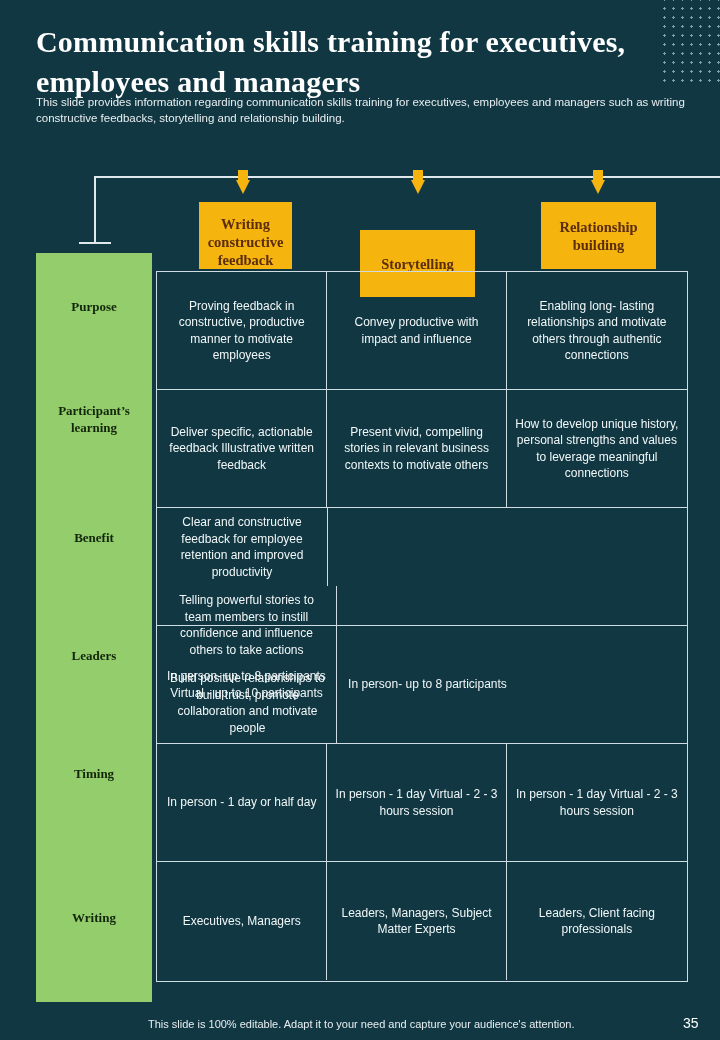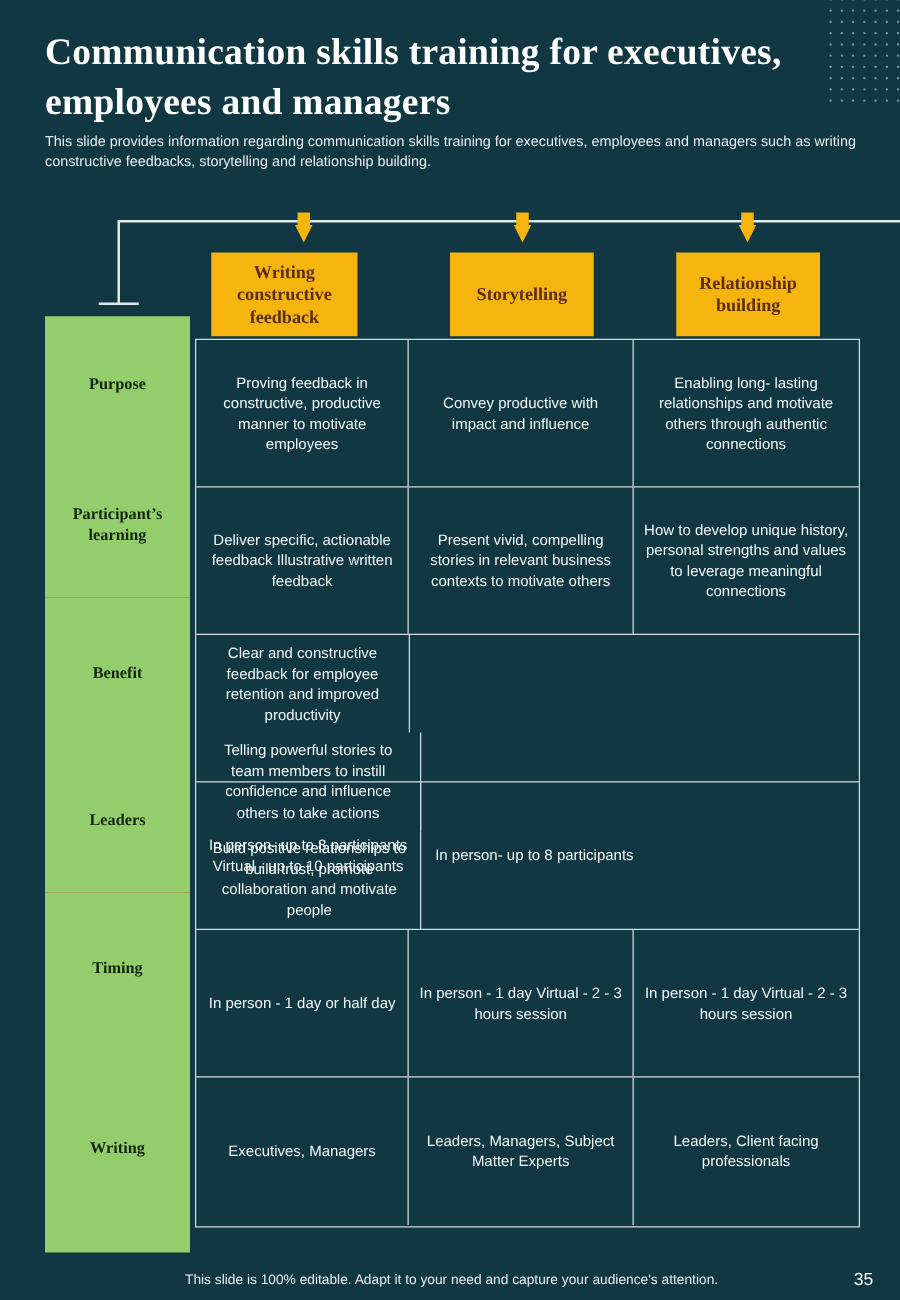--- a/index.html
+++ b/index.html
@@ -22,21 +22,21 @@
   }
 
   
   .title{
     position:absolute;left:36px;top:22px;width:600px;
     font-family:"Liberation Serif", serif;
     font-weight:bold;font-size:30px;line-height:40px;
     color:#ffffff;letter-spacing:.2px;
   }
   .subtitle{
-    position:absolute;left:36px;top:106px;width:650px;
+    position:absolute;left:36px;top:94px;width:650px;
     font-size:11.5px;line-height:16px;color:#e9eef0;
     font-family:"Liberation Sans", sans-serif;
   }
 
   
   .rail-h{position:absolute;left:95px;top:176px;width:625px;height:1.5px;background:#dfe9ec;}
   .rail-v{position:absolute;left:94px;top:176px;width:1.5px;height:67px;background:#dfe9ec;}
   .rail-foot{position:absolute;left:79px;top:242px;width:32px;height:1.5px;background:#dfe9ec;}
 
   .arrow{position:absolute;top:170px;width:14px;height:24px;}
@@ -117,24 +117,24 @@
   </div>
   <div class="arrow" style="left:411px;">
     <div class="stem"></div>
       <div class="head"></div>
   </div>
   <div class="arrow" style="left:591px;">
     <div class="stem"></div>
       <div class="head"></div>
   </div>
 
-  <div class="chip" style="left:169px;width:117px;">
+  <div class="chip" style="left:199px;width:93px;align-items:flex-end;">
     <span>Writing constructive feedback</span>
   </div>
-  <div class="chip" style="left:360px;width:115px;">
+  <div class="chip" style="left:360px;width:115px;margin-top:28px;">
     <span>Storytelling</span>
   </div>
   <div class="chip" style="left:541px;width:115px;">
     <span>Relationship building</span>
   </div>
 
   <div class="green-col">
     <div class="green-cell" style="top:0px;height:107px;">Purpose</div>
     <div class="green-cell" style="top:107px;height:118px;">Participant’s learning</div>
     <div class="green-cell" style="top:225px;height:118px;">Benefit</div>

